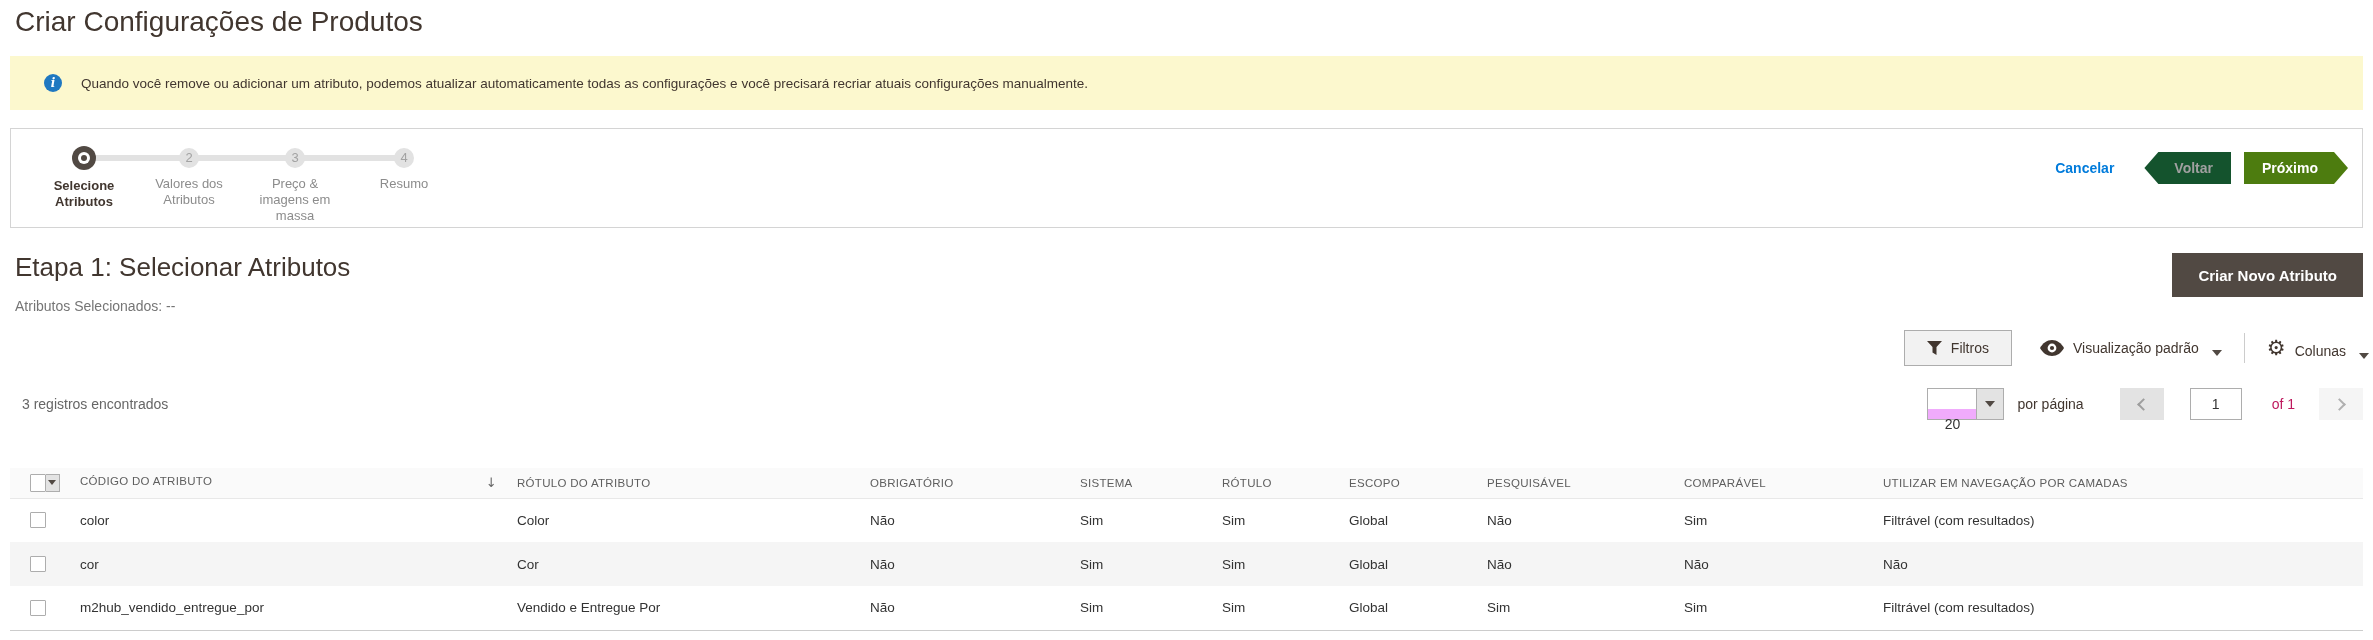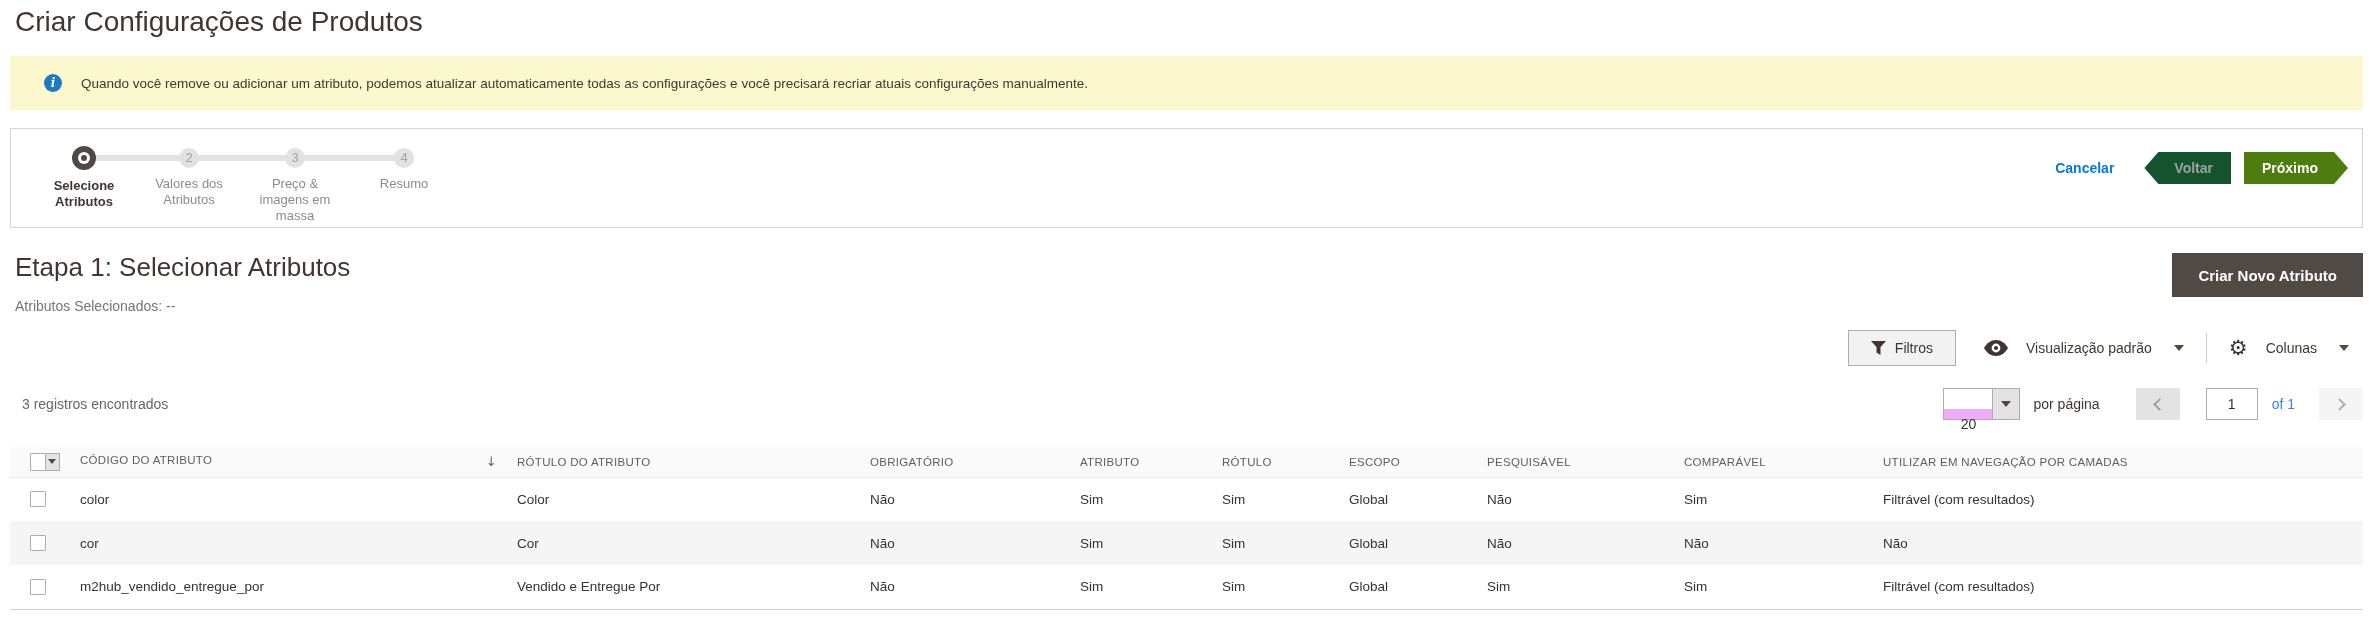--- a/index.html
+++ b/index.html
@@ -31,47 +31,47 @@
   .cancel-link { color:#007bdb; font-size:14px; font-weight:600; margin-right:30px; cursor:pointer; }
   .btn-back { height:32px; line-height:32px; background:#14532d; color:#a0a0a0; font-size:14px; font-weight:600; padding:0 18px 0 30px; clip-path:polygon(14px 0, 100% 0, 100% 100%, 14px 100%, 0 50%); margin-right:13px; }
   .btn-next { height:32px; line-height:32px; background:#4d7c0f; color:#fff; font-size:14px; font-weight:700; padding:0 30px 0 18px; clip-path:polygon(0 0, calc(100% - 14px) 0, 100% 50%, calc(100% - 14px) 100%, 0 100%); }
 
   
   .section-title { position:absolute; top:252px; left:15px; font-size:26px; font-weight:400; color:#41362f; }
   .selected-attrs { position:absolute; top:298px; left:15px; font-size:14px; color:#757575; }
   .btn-create { position:absolute; top:253px; right:10px; height:44px; background:#514943; color:#fff; font-size:15px; font-weight:700; border:none; padding:0 26px; cursor:pointer; font-family:"Liberation Sans", sans-serif; }
 
   
-  .grid-toolbar { position:absolute; right:24px; top:330px; height:36px; display:flex; align-items:center; }
+  .grid-toolbar { position:absolute; right:4px; top:330px; height:36px; display:flex; align-items:center; }
   .btn-filters { height:36px; display:flex; align-items:center; gap:9px; background:#f2f2f2; border:1px solid #adadad; padding:0 22px; font-size:14px; color:#41362f; cursor:pointer; }
-  .eye-group, .col-group { display:flex; align-items:center; gap:18px; cursor:pointer; font-size:14px; color:#41362f; }
+  .eye-group, .col-group { display:flex; align-items:flex-end; gap:9px; cursor:pointer; font-size:14px; color:#41362f; }
   .eye-group { margin-left:28px; }
   .tb-divider { width:1px; height:30px; background:#ccc; margin:0 22px; }
   .caret { width:0; height:0; border-left:5px solid transparent; border-right:5px solid transparent; border-top:6px solid #514943; margin-left:4px; }
   .gear-icon { font-family:"DejaVu Sans", sans-serif; font-size:21px; color:#41362f; line-height:1; }
 
   
   .records-found { position:absolute; left:22px; top:396px; font-size:14px; color:#666; }
   .pager { position:absolute; right:10px; top:388px; height:32px; display:flex; align-items:center; }
   .size-select { display:flex; width:77px; height:32px; border:1px solid #adadad; cursor:pointer; }
   .size-val { flex:1; background:#f0abfc; text-align:center; line-height:30px; font-size:14px; color:#333;margin-top:20px; }
   .size-caret { width:27px; background:#e3e3e3; border-left:1px solid #adadad; display:flex; align-items:center; justify-content:center; }
   .size-caret .caret { margin:0; border-top-color:#514943; }
   .per-page { margin-left:13px; font-size:14px; color:#41362f; }
   .pg-btn { width:44px; height:32px; display:flex; align-items:center; justify-content:center; cursor:default; }
   .pg-prev { background:#e3e3e3; margin-left:36px; }
   .pg-next { background:#f5f5f5; margin-left:24px; }
   .chev { width:9px; height:9px; border-style:solid; border-color:#9e9e9e; border-width:0 2px 2px 0; }
   .chev-left { transform:rotate(135deg); margin-left:4px; }
   .chev-right { transform:rotate(-45deg); border-color:#b0b0b0; margin-right:4px; }
   .pg-input { width:52px; height:32px; border:1px solid #adadad; text-align:center; font-size:14px; color:#333; margin-left:26px; font-family:"Liberation Sans", sans-serif; }
-  .pg-of { margin-left:14px; font-size:14px; color:#3b82f6; }
-
-  
-  .grid-table { position:absolute; left:10px; top:447px; width:2353px; border-collapse:collapse; table-layout:fixed; }
+  .pg-of { margin-left:30px; font-size:14px; color:#be185d; }
+
+  
+  .grid-table { position:absolute; left:10px; top:468px; width:2353px; border-collapse:collapse; table-layout:fixed; }
   .grid-table th { background:#fafafa; font-size:11.5px; font-weight:400; color:#5e5e5e; text-align:left; height:30px; padding:0 10px; letter-spacing:.3px; border-bottom:1px solid #e8e8e8; white-space:nowrap; }
   .grid-table td { height:44px; font-size:13.5px; color:#333; padding:0 10px; white-space:nowrap; overflow:hidden; }
   .grid-table tr.striped td { background:#f5f5f5; }
   .grid-table tbody tr:last-child td { border-bottom:1px solid #ccc; }
   .cb { display:inline-block; width:16px; height:16px; background:#fff; border:1px solid #adadad; border-radius:1px; vertical-align:middle; cursor:pointer; }
   .select-all { display:flex; align-items:center; }
   .sa-caret { width:16px; height:18px; background:#e3e3e3; border:1px solid #adadad; border-left:none; display:flex; align-items:center; justify-content:center; cursor:pointer; }
   .sa-caret .mini-caret { width:0; height:0; border-left:4px solid transparent; border-right:4px solid transparent; border-top:5px solid #514943; }
   .sa-cb { width:18px; height:18px; }
   .th-first { padding-left:20px !important; }
@@ -187,21 +187,21 @@
                 <span class="mini-caret"></span>
               </span>
           </div>
         </th>
         <th>
           <span>CÓDIGO DO ATRIBUTO</span>
           <span class="sort-arrow">↓</span>
         </th>
         <th>RÓTULO DO ATRIBUTO</th>
         <th>OBRIGATÓRIO</th>
-        <th>ATRIBUTO</th>
+        <th>SISTEMA</th>
         <th>RÓTULO</th>
         <th>ESCOPO</th>
         <th>PESQUISÁVEL</th>
         <th>COMPARÁVEL</th>
         <th>UTILIZAR EM NAVEGAÇÃO POR CAMADAS</th>
       </tr>
     </thead>
     <tbody>
       <tr>
         <td class="td-first"><span class="cb"></span></td>

